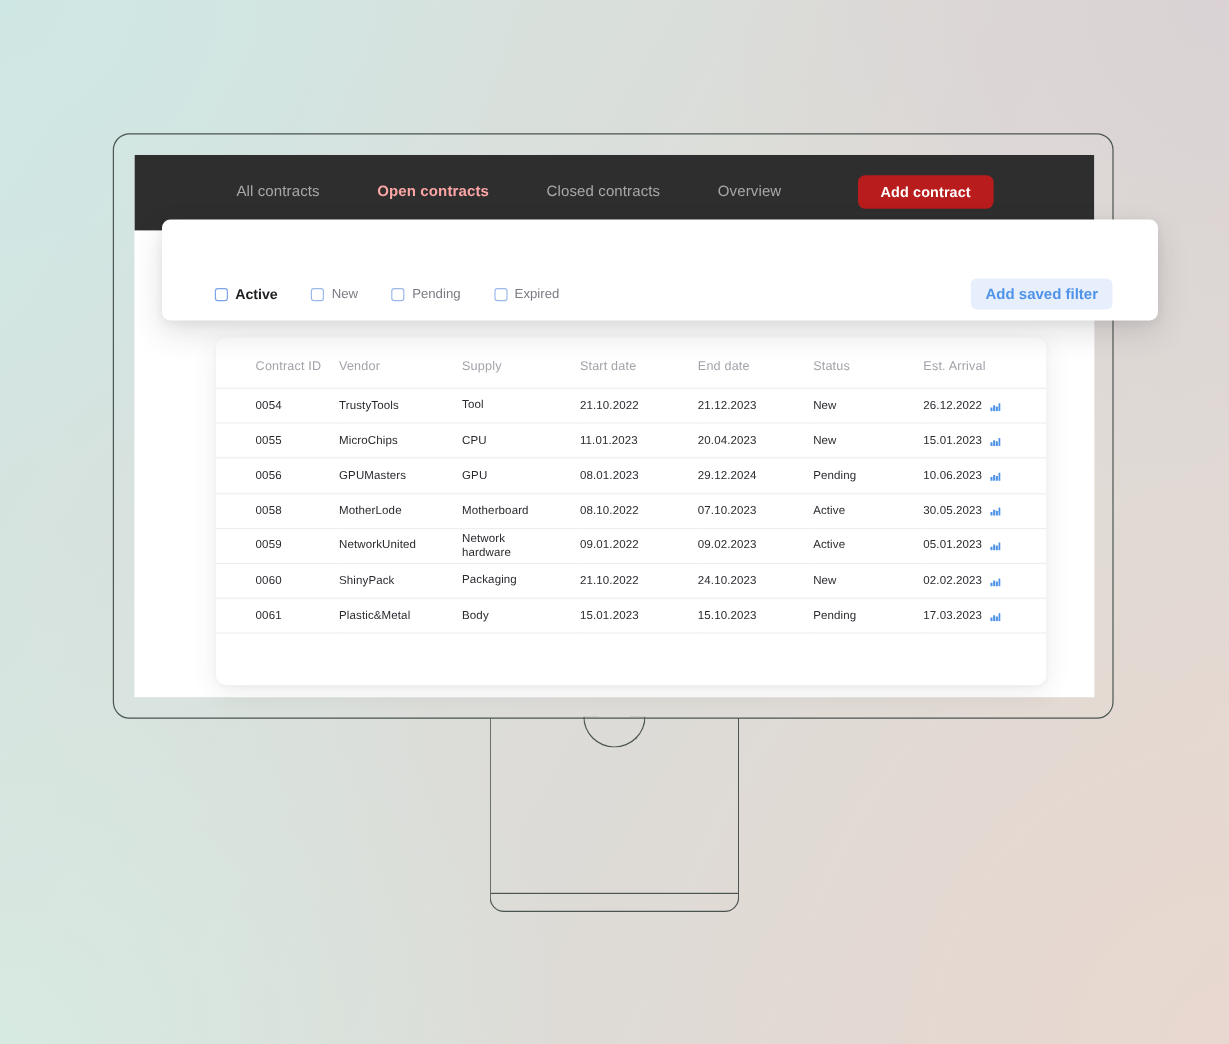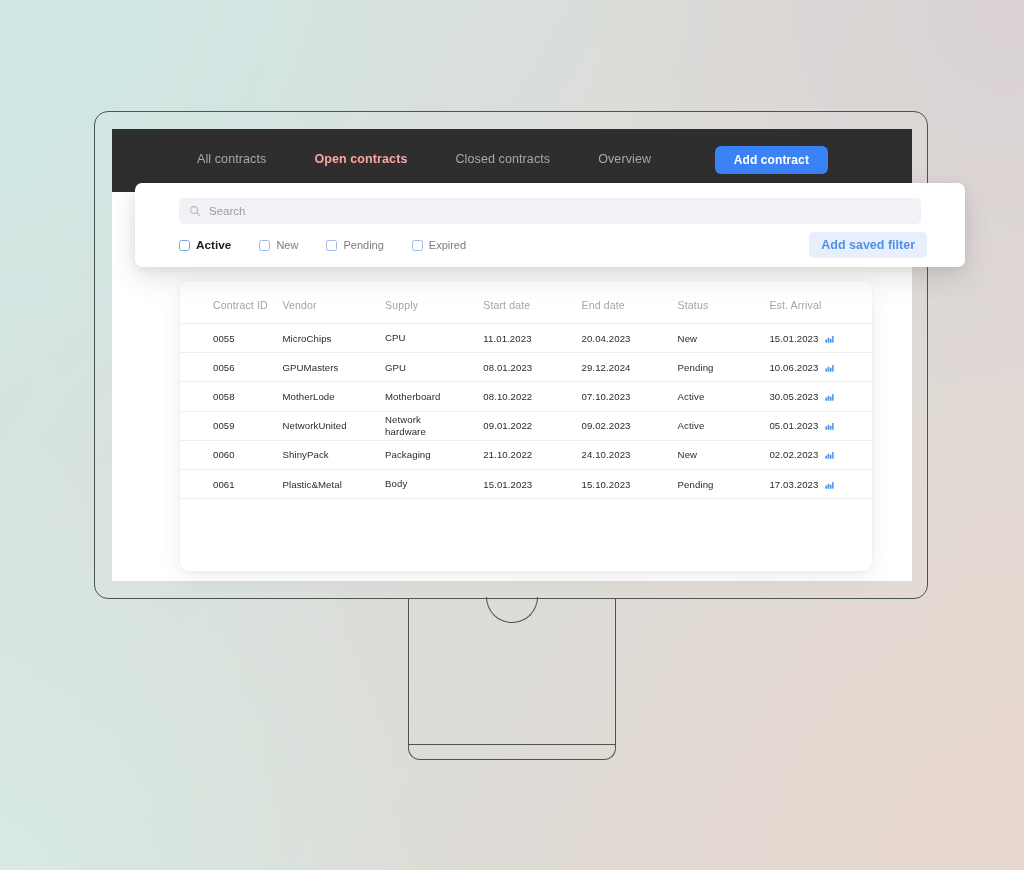--- a/index.html
+++ b/index.html
@@ -130,21 +130,21 @@
     background: #d6d6d6;
     border-radius: 1px;
   }
 
   .add-contract-btn {
     position: absolute;
     right: 84px;
     top: 17px;
     height: 28px;
     padding: 0 19px;
-    background: #3b82f6;
+    background: #b91c1c;
     color: #ffffff;
     font-size: 12px;
     font-weight: bold;
     border: none;
     border-radius: 6px;
     cursor: pointer;
     font-family: "Liberation Sans", sans-serif;
     letter-spacing: 0.1px;
   }
 
@@ -358,20 +358,39 @@
         <th class="col-vendor">Vendor</th>
         <th class="col-supply">Supply</th>
         <th class="col-start">Start date</th>
         <th class="col-end">End date</th>
         <th class="col-status">Status</th>
         <th class="col-arrival">Est. Arrival</th>
       </tr>
     </thead>
     <tbody id="table-body">
         <tr>
+          <td class="col-id">0054</td>
+          <td class="col-vendor">TrustyTools</td>
+          <td class="col-supply supply-multiline">Tool</td>
+          <td class="col-start">21.10.2022</td>
+          <td class="col-end">21.12.2023</td>
+          <td class="col-status status-new">New</td>
+          <td class="col-arrival">
+            <div class="arrival-cell">
+              <span>26.12.2022</span>
+              <svg class="chart-icon" viewBox="0 0 10 10">
+                <rect x="0.4" y="6.2" width="1.9" height="3.4" fill="#4f93e8" rx="0.3"></rect>
+                <rect x="2.9" y="4.2" width="1.9" height="5.4" fill="#4f93e8" rx="0.3"></rect>
+                <rect x="5.4" y="5.2" width="1.9" height="4.4" fill="#4f93e8" rx="0.3"></rect>
+                <rect x="7.9" y="2.2" width="1.7" height="7.4" fill="#4f93e8" rx="0.3"></rect>
+              </svg>
+            </div>
+          </td>
+        </tr>
+        <tr>
           <td class="col-id">0055</td>
           <td class="col-vendor">MicroChips</td>
           <td class="col-supply supply-multiline">CPU</td>
           <td class="col-start">11.01.2023</td>
           <td class="col-end">20.04.2023</td>
           <td class="col-status status-new">New</td>
           <td class="col-arrival">
             <div class="arrival-cell">
               <span>15.01.2023</span>
               <svg class="chart-icon" viewBox="0 0 10 10">
@@ -477,27 +496,20 @@
               </svg>
             </div>
           </td>
         </tr>
       </tbody>
   </table>
 </div>
 
 <div class="filter-panel">
 
-  <div class="search-wrap">
-    <svg class="search-icon" viewBox="0 0 16 16">
-      <circle cx="6.8" cy="6.8" r="4.6" fill="none" stroke="#8a8a93" stroke-width="1.4"></circle>
-      <line x1="10.3" y1="10.3" x2="14.2" y2="14.2" stroke="#8a8a93" stroke-width="1.4" stroke-linecap="round"></line>
-    </svg>
-    <input class="search-input" type="text" placeholder="Search" style="">
-  </div>
 
   <div class="filter-row">
     <div class="cb-item primary">
       <span class="cb-box"></span>
       <span class="cb-label">Active</span>
     </div>
     <div class="cb-item">
       <span class="cb-box"></span>
       <span class="cb-label">New</span>
     </div>

